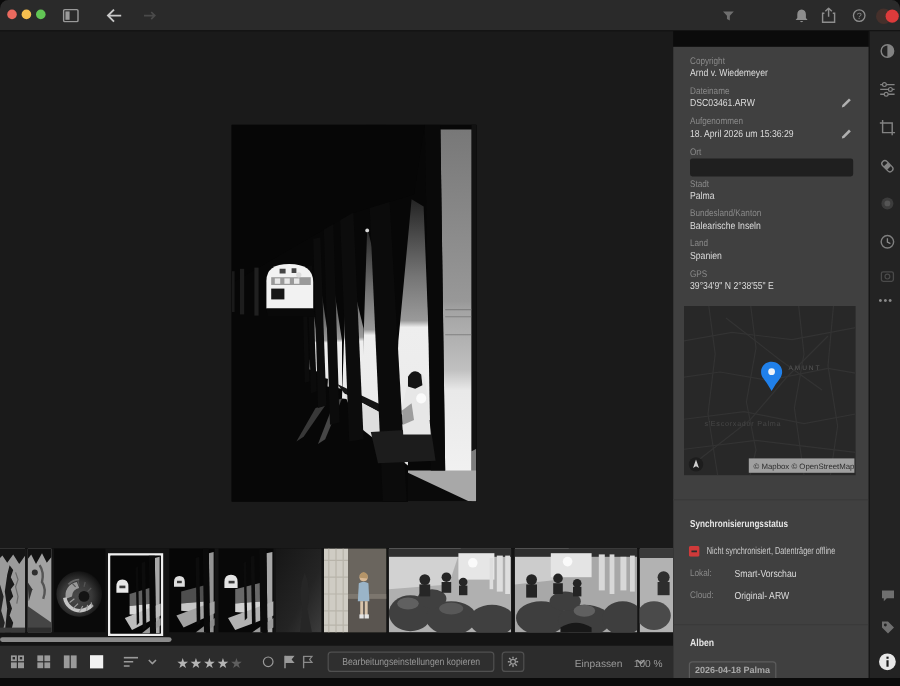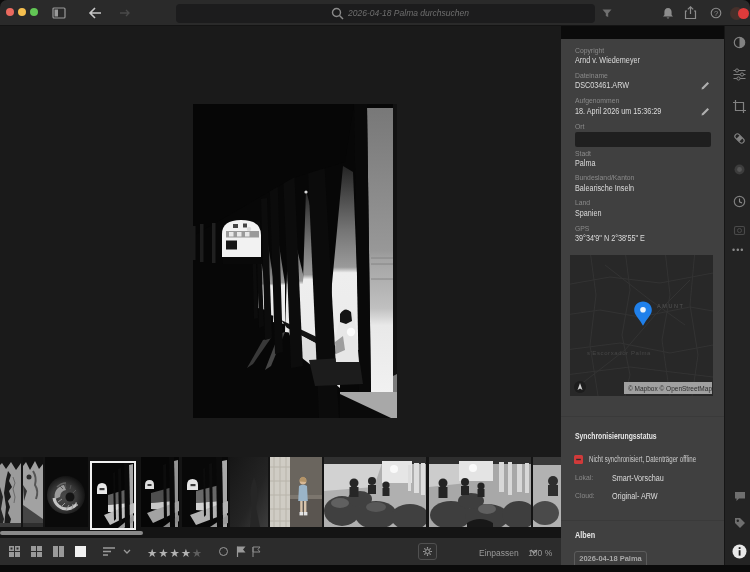--- a/index.html
+++ b/index.html
@@ -46,27 +46,20 @@
       <rect x="2.5" y="2.5" width="3.5" height="7" fill="#9a9a9a"></rect>
     </svg>
 
     <svg class="abs" style="left:87px;top:6px;" width="15" height="14" viewBox="0 0 15 14">
       <path d="M8 2 L3 7 L8 12 M3 7 L14 7" stroke="#c8c8c8" stroke-width="1.6" fill="none"></path>
     </svg>
 
     <svg class="abs" style="left:120px;top:8px;" width="11" height="10" viewBox="0 0 11 10">
       <path d="M0 5 L9 5 M6 2 L9 5 L6 8" stroke="#4a4a4a" stroke-width="1.4" fill="none"></path>
     </svg>
-    <div id="searchfield">
-      <svg class="abs" style="left:155px;top:3px;" width="13" height="13" viewBox="0 0 13 13">
-        <circle cx="5.5" cy="5.5" r="4" fill="none" stroke="#8a8a8a" stroke-width="1.4"></circle>
-        <path d="M8.5 8.5 L12 12" stroke="#8a8a8a" stroke-width="1.4"></path>
-      </svg>
-      <div class="ph" style="left:172px;font-size:8.5px;">2026-04-18 Palma durchsuchen</div>
-    </div>
 
     <svg class="abs" style="left:601px;top:8px;" width="12" height="11" viewBox="0 0 12 11">
       <path d="M1.5 1.5 L10.5 1.5 L7.2 5.2 L7.2 9 L4.8 7.9 L4.8 5.2 Z" fill="#6f6f6f"></path>
     </svg>
 
     <svg class="abs" style="left:662px;top:7px;" width="12" height="13" viewBox="0 0 12 13">
       <path d="M6 1 C3.6 1 2.4 2.8 2.4 5 L2.4 8 L1 9.6 L11 9.6 L9.6 8 L9.6 5 C9.6 2.8 8.4 1 6 1 Z" fill="#8d8d8d"></path>
       <path d="M4.6 10.6 a1.5 1.5 0 0 0 2.8 0 Z" fill="#8d8d8d"></path>
     </svg>
 
@@ -397,20 +390,21 @@
 
     <svg class="abs" style="left:236px;top:8px;" width="11" height="11" viewBox="0 0 11 11">
       <path d="M1.5 0.5 H9.5 L7 3.5 L9.5 6.5 H1.5 Z" fill="#9a9a9a"></path>
       <path d="M1.5 0.5 V11" stroke="#9a9a9a" stroke-width="1.2"></path>
     </svg>
     <svg class="abs" style="left:251px;top:8px;" width="11" height="11" viewBox="0 0 11 11">
       <path d="M2 1 H9 L7 3.5 L9 6 H2 Z" fill="none" stroke="#8a8a8a" stroke-width="1"></path>
       <path d="M2 1 V11" stroke="#8a8a8a" stroke-width="1.1"></path>
     </svg>
 
+    <div class="abs" style="left:273px;top:5px;width:139px;height:17px;background:#2f2f2f;border:1px solid #505050;border-radius:3px;color:#989898;font-size:8.5px;line-height:15px;text-align:center;white-space:nowrap;"><span style="display:inline-block;transform:scaleX(0.85);transform-origin:center;">Bearbeitungseinstellungen kopieren</span></div>
     <div class="abs" style="left:418px;top:5px;width:19px;height:17px;background:#2f2f2f;border:1px solid #505050;border-radius:3px;"></div>
     <svg class="abs" style="left:423px;top:9px;" width="9" height="9" viewBox="0 0 9 9">
       <circle cx="4.5" cy="4.5" r="2" fill="none" stroke="#9a9a9a" stroke-width="1"></circle>
       <g stroke="#9a9a9a" stroke-width="1.2">
           <path d="M4.5 0 V1.8 M4.5 7.2 V9 M0 4.5 H1.8 M7.2 4.5 H9 M1.3 1.3 L2.6 2.6 M6.4 6.4 L7.7 7.7 M7.7 1.3 L6.4 2.6 M2.6 6.4 L1.3 7.7"></path>
         </g>
     </svg>
 
     <div class="abs" style="left:455px;top:10px;color:#9a9a9a;font-size:8.5px;margin-left:24px;">Einpassen&nbsp;&nbsp;&nbsp;&nbsp;100 %</div>
     <svg class="abs" style="left:530px;top:11px;" width="8" height="5" viewBox="0 0 8 5">

